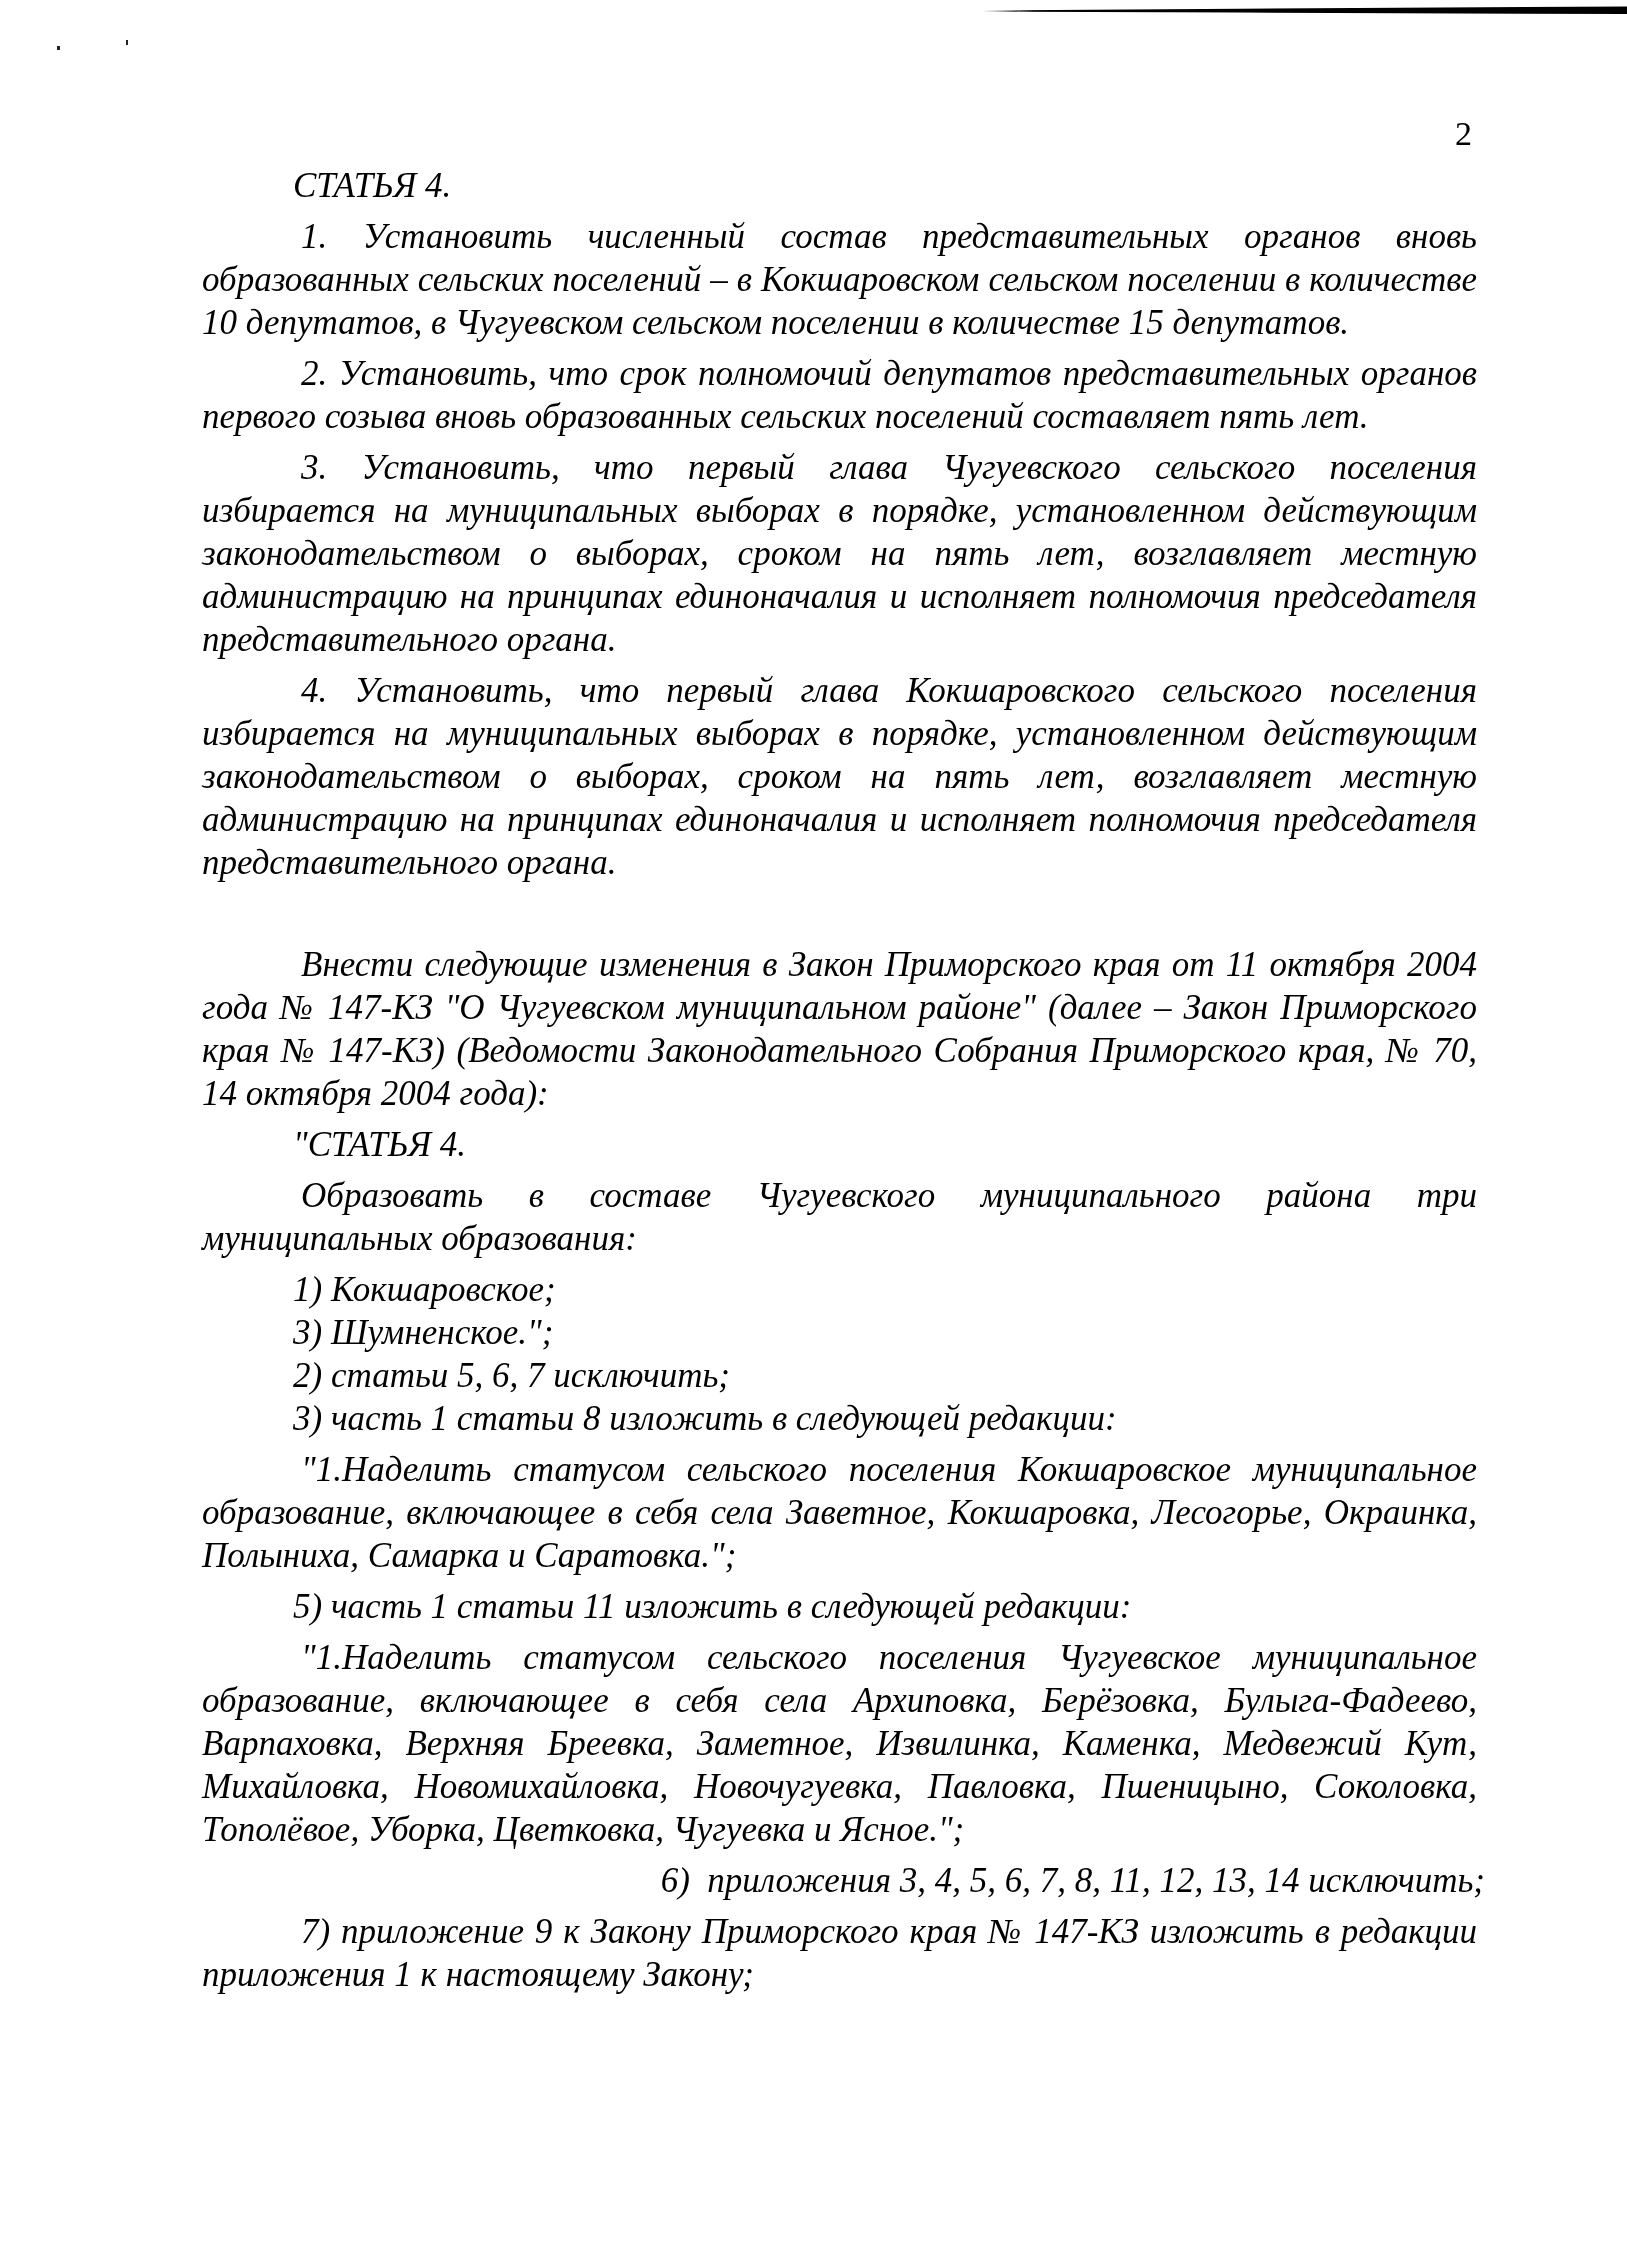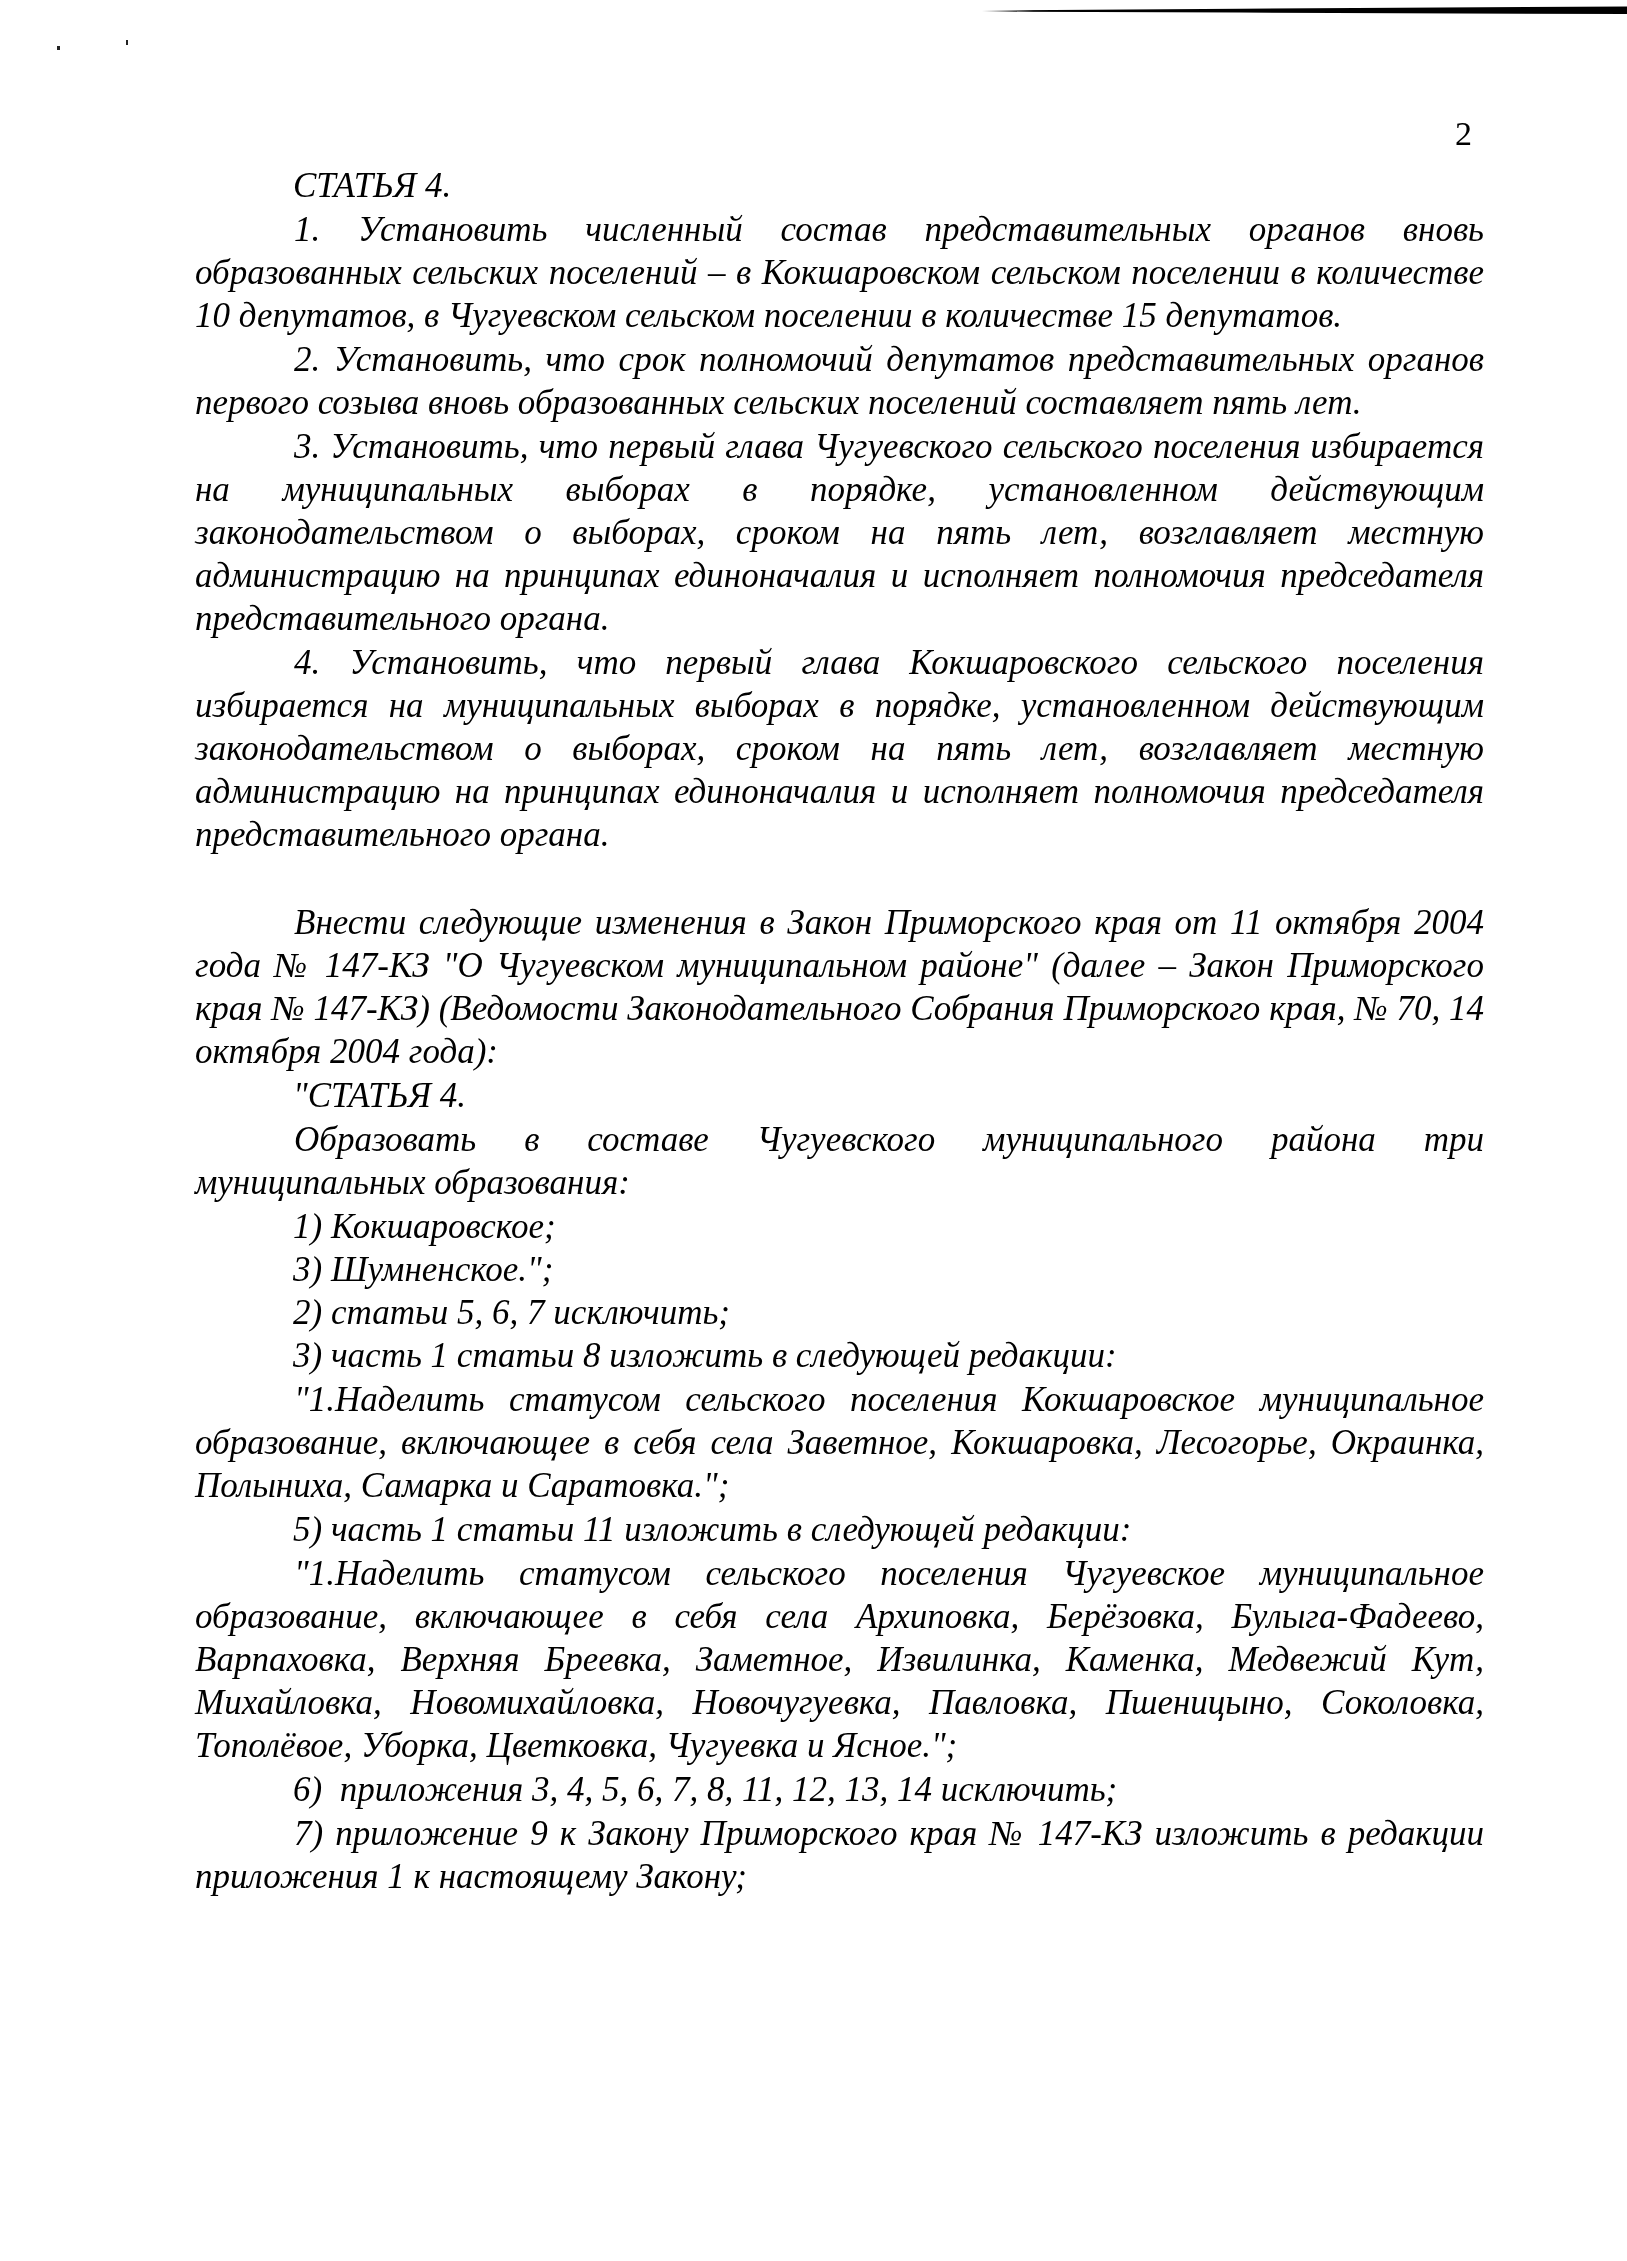--- a/index.html
+++ b/index.html
@@ -15,21 +15,21 @@
   }
   .speck { position: absolute; background: #222; }
   .page-number {
     position: absolute; left: 1455px; top: 115px;
     font-size: 34px; line-height: 38px;
   }
   .content {
     position: absolute; left: 194px; top: 164px; width: 1291px;
     font-size: 35px; line-height: 43px; font-style: italic;
   }
-  .p { text-align: justify; text-align-last: left; margin: 1px; }
+  .p { text-align: justify; text-align-last: left; margin: 8px; }
   .ind { text-indent: 99px; }
   .head { margin: 0; padding-left: 99px; }
   .gap { height: 43px; }
 </style>
 </head>
 <body>
 
 <div class="scan-mark"></div>
 <div class="speck" style="left:57px;top:46px;width:2.6px;height:3.8px;"></div>
 <div class="speck" style="left:126px;top:40px;width:1.9px;height:4.5px;"></div>
@@ -48,16 +48,16 @@
   <p class="p ind">Внести следующие изменения в Закон Приморского края от 11 октября 2004 года № 147-КЗ "О Чугуевском муниципальном районе" (далее – Закон Приморского края № 147-КЗ) (Ведомости Законодательного Собрания Приморского края, № 70, 14 октября 2004 года):</p>
   <p class="head">"СТАТЬЯ 4.</p>
   <p class="p ind">Образовать в составе Чугуевского муниципального района три муниципальных образования:</p>
   <p class="head">1) Кокшаровское;</p>
   <p class="head">3) Шумненское.";</p>
   <p class="head">2) статьи 5, 6, 7 исключить;</p>
   <p class="head">3) часть 1 статьи 8 изложить в следующей редакции:</p>
   <p class="p ind">"1.Наделить статусом сельского поселения Кокшаровское муниципальное образование, включающее в себя села Заветное, Кокшаровка, Лесогорье, Окраинка, Полыниха, Самарка и Саратовка.";</p>
   <p class="head">5) часть 1 статьи 11 изложить в следующей редакции:</p>
   <p class="p ind">"1.Наделить статусом сельского поселения Чугуевское муниципальное образование, включающее в себя села Архиповка, Берёзовка, Булыга-Фадеево, Варпаховка, Верхняя Бреевка, Заметное, Извилинка, Каменка, Медвежий Кут, Михайловка, Новомихайловка, Новочугуевка, Павловка, Пшеницыно, Соколовка, Тополёвое, Уборка, Цветковка, Чугуевка и Ясное.";</p>
-  <p class="head" style="white-space:pre;">6)  приложения 3, 4, 5, 6, 7, 8, 11, 12, 13, 14 исключить;</p>
+  <p class="head" style="white-space:pre;text-align:right;">6)  приложения 3, 4, 5, 6, 7, 8, 11, 12, 13, 14 исключить;</p>
   <p class="p ind">7) приложение 9 к Закону Приморского края № 147-КЗ изложить в редакции приложения 1 к настоящему Закону;</p>
 </div>
 
 
 </body></html>

